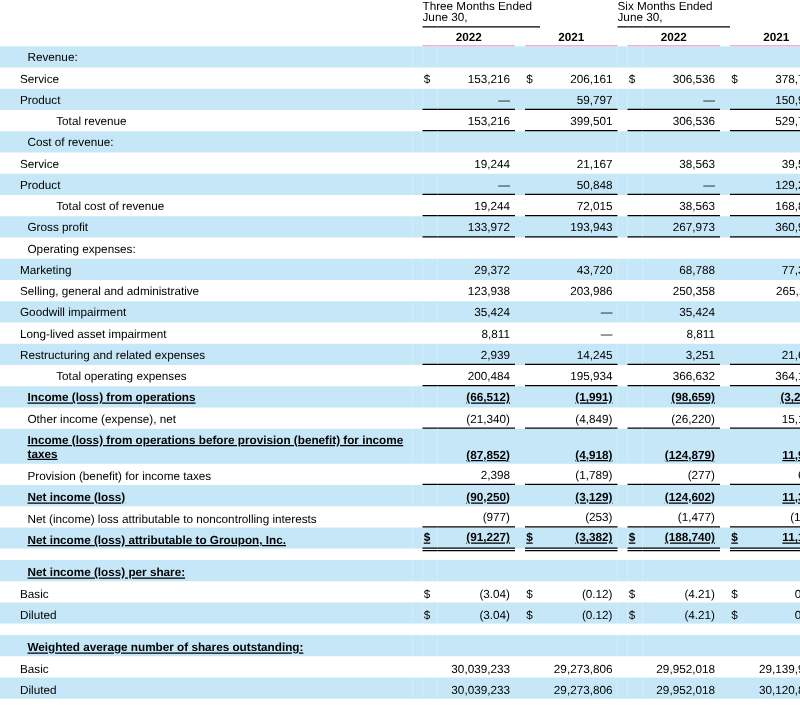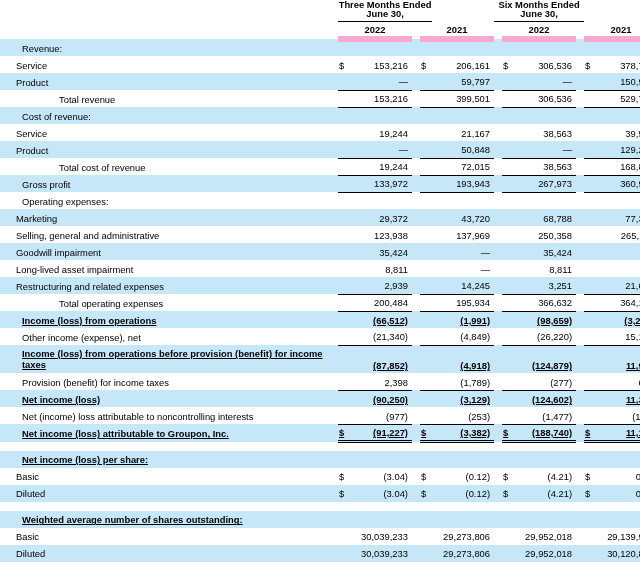--- a/index.html
+++ b/index.html
@@ -31,39 +31,39 @@
   tr.shaded td{background:#c5e7f8;}
 
   td.lbl{
     padding-left:16px;
     white-space:nowrap;
     padding-top:3px;padding-bottom:3px;
   }
   td.lbl.wrap{white-space:normal;line-height:1.18;}
   td.lbl.i0{padding-left:22px;margin-top:20px;}
   td.lbl.i1{}
-  td.lbl.i2{padding-left:59px;}
+  td.lbl.i2{padding-left:45px;}
   td.bold{font-weight:bold;text-decoration:underline;}
 
   td.cur{text-align:left;padding-left:1px;padding-top:3px;padding-bottom:3px;}
   td.num{text-align:right;padding-right:4px;padding-top:3px;padding-bottom:3px;white-space:nowrap;}
   td.gapcell{}
   .rule > td.cur,
   .rule > td.num{border-bottom:1px solid #000;}
   .dblrule > td.cur,
   .dblrule > td.num{border-bottom:3px double #000;}
 
   
   tr.hgrp td.hspan{
-    text-align:center;font-weight:bold;font-size:9.4px;
+    text-align:left;font-weight:normal;font-size:9.4px;
     border-bottom:1px solid #000;padding-bottom:2px;
   }
   tr.hyr td.hyear{
     text-align:center;font-weight:bold;font-size:9.4px;
-    border-bottom:6px solid #f9a8d4;padding-bottom:2px;padding-top:3px;
+    border-bottom:1px solid #f9a8d4;padding-bottom:2px;padding-top:3px;
   }
   tr.spacer{height:9px;}
   tr.spacer td{background:#ffffff !important;}
 </style>
 </head>
 <body>
 
 <div id="stmt">
   <table class="fin">
     <colgroup>
@@ -268,21 +268,21 @@
           <td class="cur"></td>
           <td class="num">77,386</td>
         </tr>
         <tr class="r">
           <td class="lbl i1">Selling, general and administrative</td>
           <td class="gapcell"></td>
           <td class="cur"></td>
           <td class="num">123,938</td>
           <td class="gapcell"></td>
           <td class="cur"></td>
-          <td class="num">137,969</td>
+          <td class="num">203,986</td>
           <td class="gapcell"></td>
           <td class="cur"></td>
           <td class="num">250,358</td>
           <td class="gapcell"></td>
           <td class="cur"></td>
           <td class="num">265,112</td>
         </tr>
         <tr class="r shaded">
           <td class="lbl i1">Goodwill impairment</td>
           <td class="gapcell"></td>

